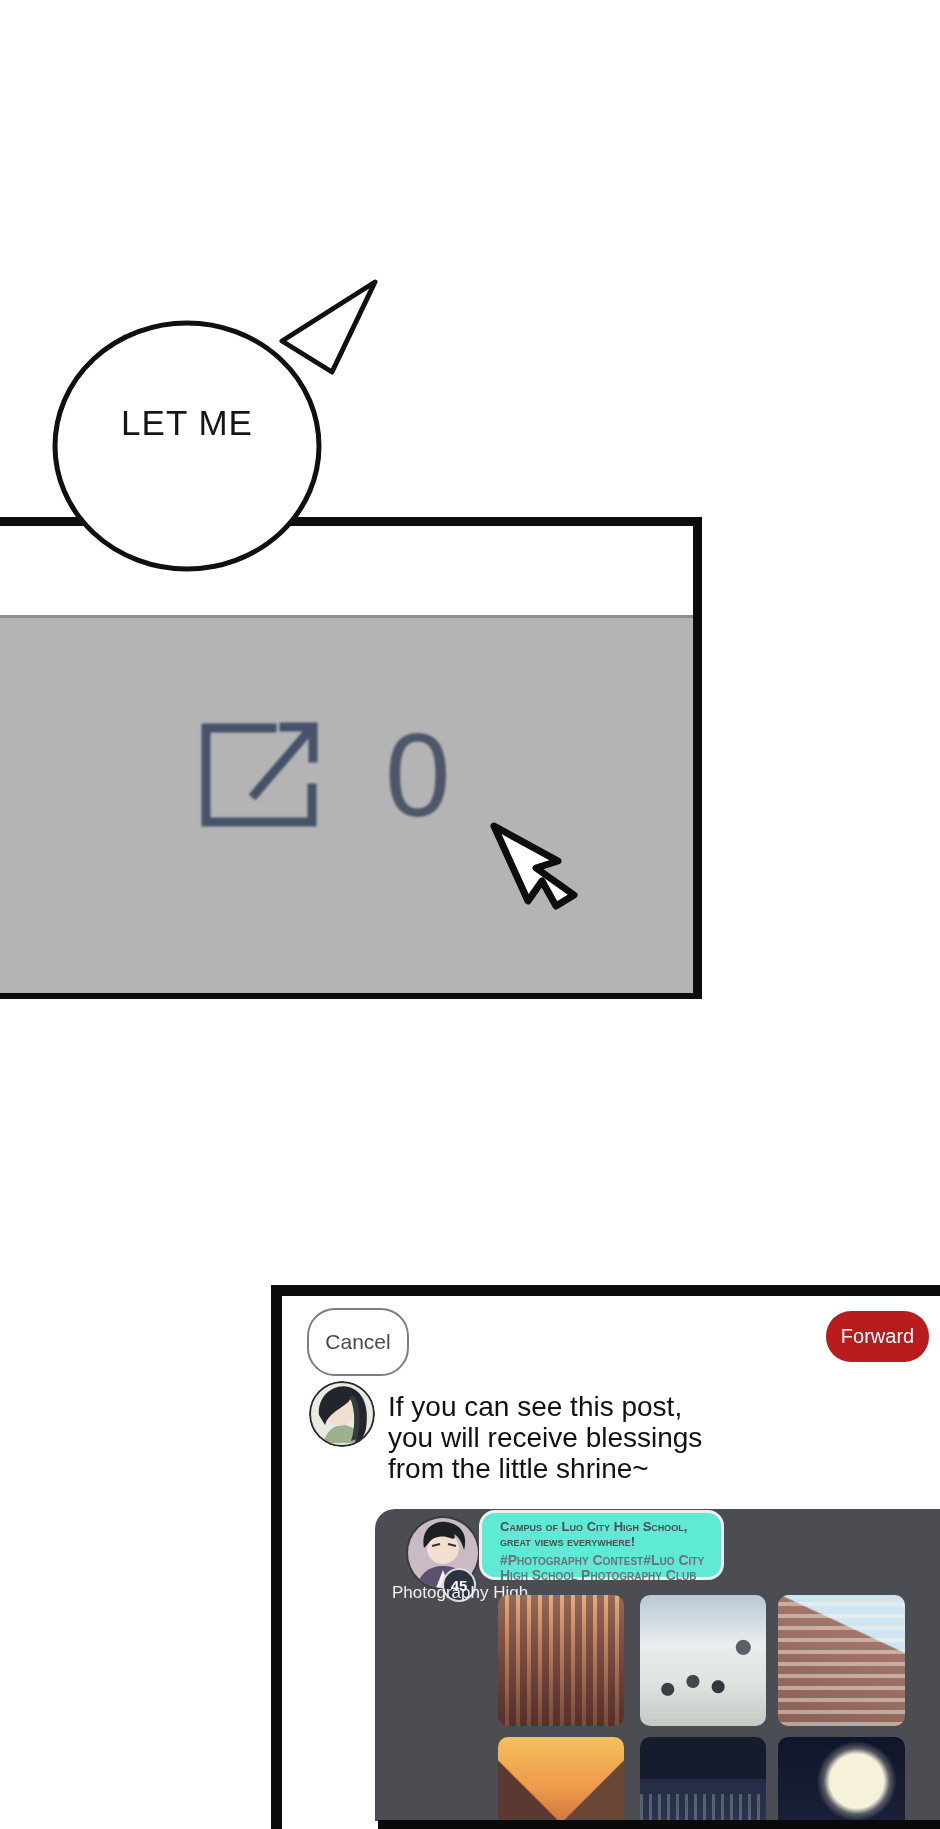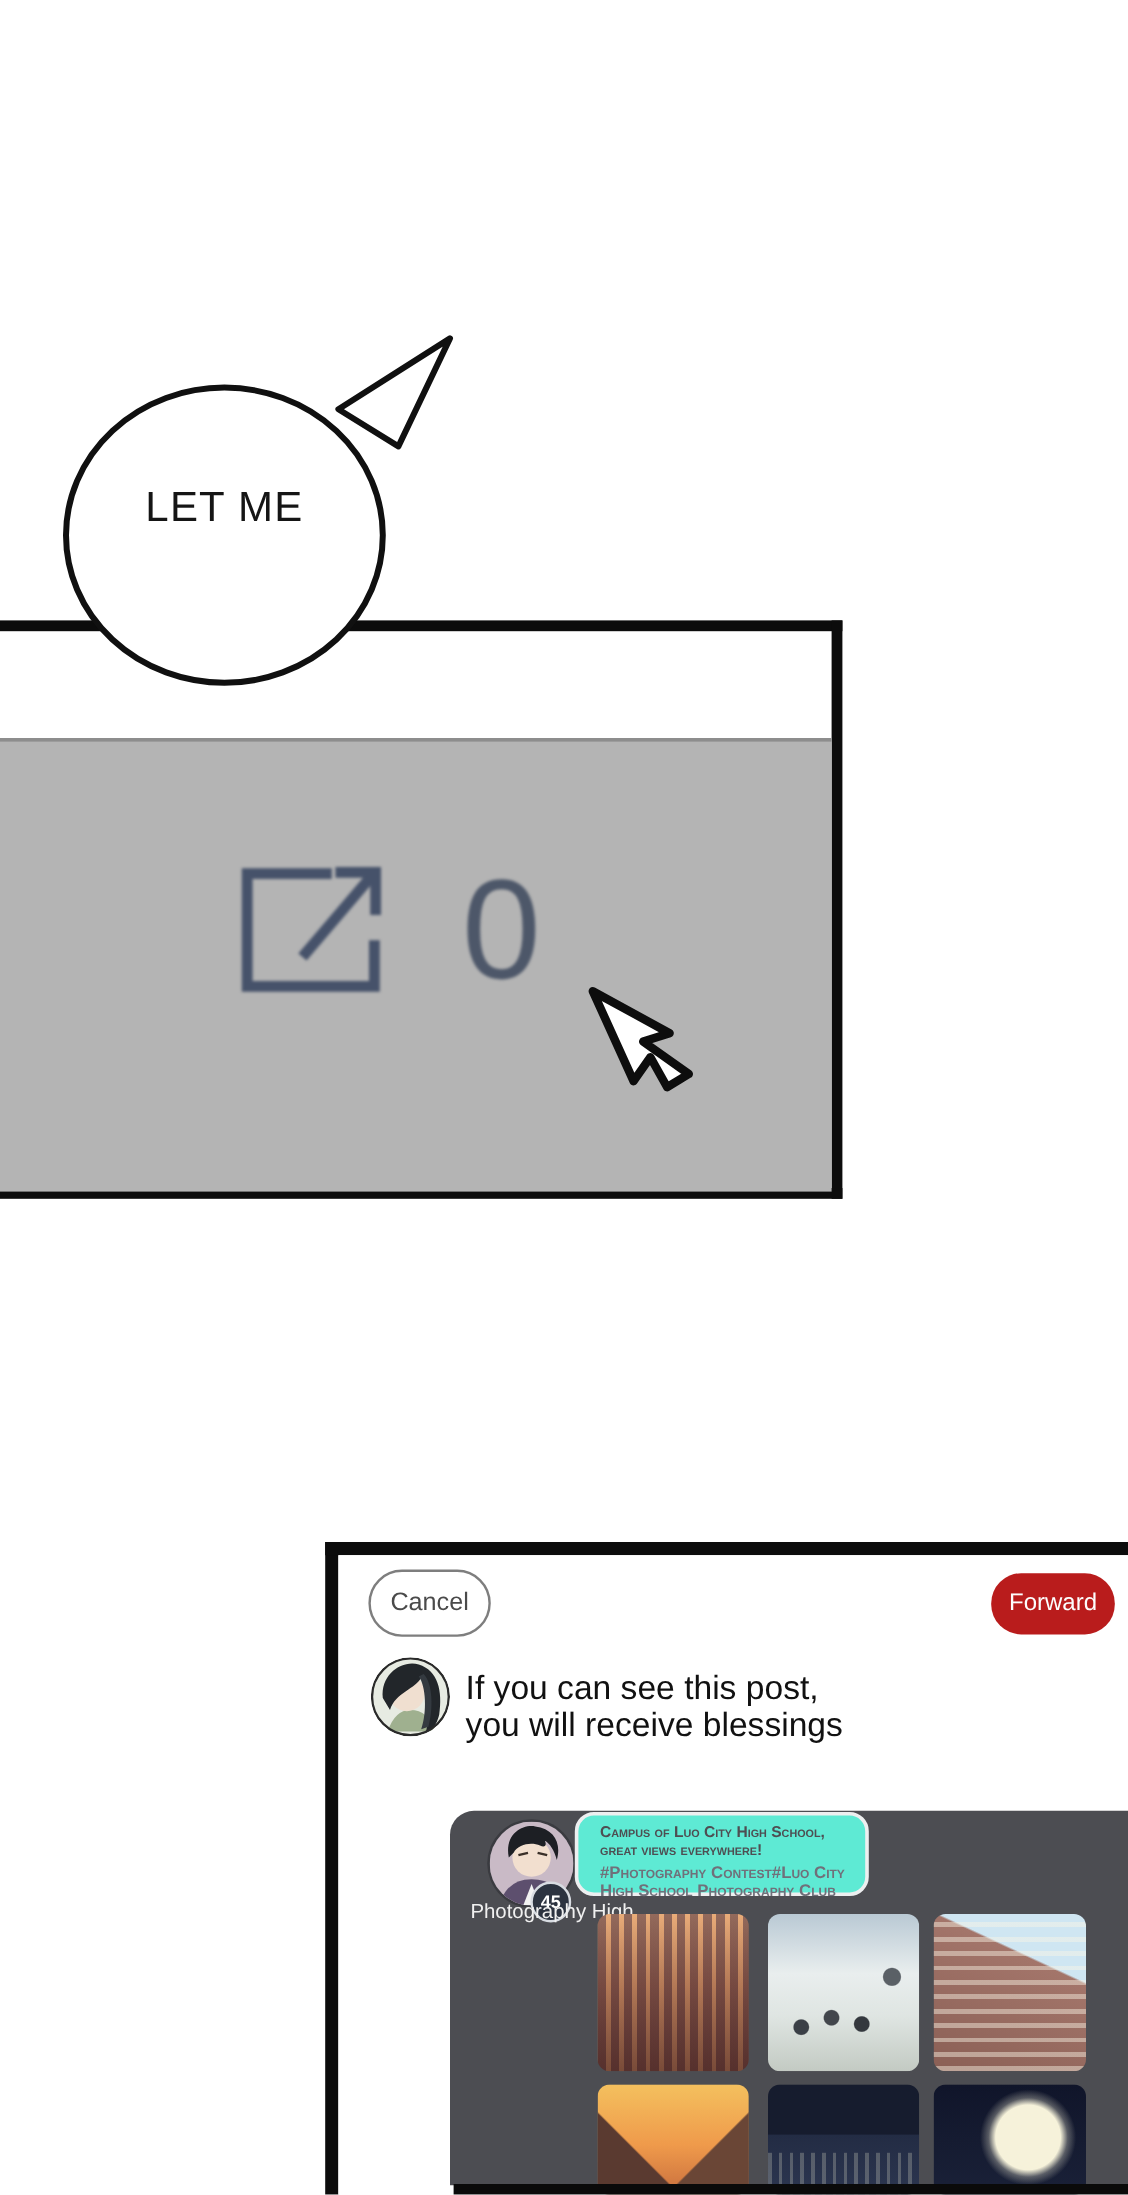--- a/index.html
+++ b/index.html
@@ -21,21 +21,21 @@
   .bubble-svg{left:30px;top:225px;}
   .bubble-text{width:260px;left:57px;text-align:center;color:#151515;font-weight:400;
                font-size:35px;line-height:40px;letter-spacing:1px;}
   .bt1{top:403px;} .bt2{top:446px;}
 
   
   .ph-border-left{left:271px;top:1285px;width:11px;height:544px;background:#0c0c0c;}
   .ph-border-top{left:271px;top:1285px;width:669px;height:11px;background:#0c0c0c;}
   .ph-white{left:282px;top:1296px;width:658px;height:533px;background:#ffffff;}
 
-  .btn-cancel{left:307px;top:1308px;width:102px;height:56px;box-sizing:border-box;
+  .btn-cancel{left:307px;top:1308px;width:102px;height:68px;box-sizing:border-box;
     border:2px solid #7e7e7e;border-radius:28px;background:#fff;color:#4a4a4a;
     font-size:21px;display:flex;align-items:center;justify-content:center;}
   .btn-forward{left:826px;top:1311px;width:103px;height:51px;border-radius:25px;
     background:#b91c1c;color:#fdfdfd;font-size:20px;display:flex;align-items:center;justify-content:center;}
 
   .sender-avatar{left:309px;top:1381px;width:66px;height:66px;border-radius:50%;overflow:hidden;}
   .msg{left:388px;top:1391px;width:420px;color:#111;font-size:28px;line-height:31px;}
 
   .post-card{left:375px;top:1509px;width:565px;height:312px;background:#4c4d52;border-radius:20px 0 0 0;}
   .poster-avatar{left:408px;top:1518px;width:70px;height:70px;border-radius:50%;overflow:hidden;
@@ -127,20 +127,21 @@
       <path d="M10 34 C8 14 26 2 40 6 C56 11 60 28 57 48 C54 60 48 62 46 62
                C50 48 50 26 42 17 C38 26 20 30 16 44 Z" fill="#22262a"></path>
       <path d="M44 14 C52 22 52 44 48 58 L42 60 C47 46 46 24 40 16 Z" fill="#343a40"></path>
       <circle cx="33" cy="33" r="32" fill="none" stroke="#2a2a2a" stroke-width="2"></circle>
     </svg>
   </div>
 
   <div class="abs msg">
     <div>If you can see this post,</div>
     <div>you will receive blessings</div>
+    <div>from the little shrine~</div>
   </div>
 
   <div class="abs post-card"></div>
 
   <div class="abs poster-avatar">
     <svg width="70" height="70" viewBox="0 0 70 70">
       <rect width="70" height="70" fill="#c9bac6"></rect>
       <path d="M8 70 Q14 48 35 48 Q58 48 64 70 Z" fill="#5d4f6e"></path>
       <path d="M28 70 L35 52 L42 70 Z" fill="#f2f2f2"></path>
       <circle cx="35" cy="30" r="16" fill="#f2dfcf"></circle>

